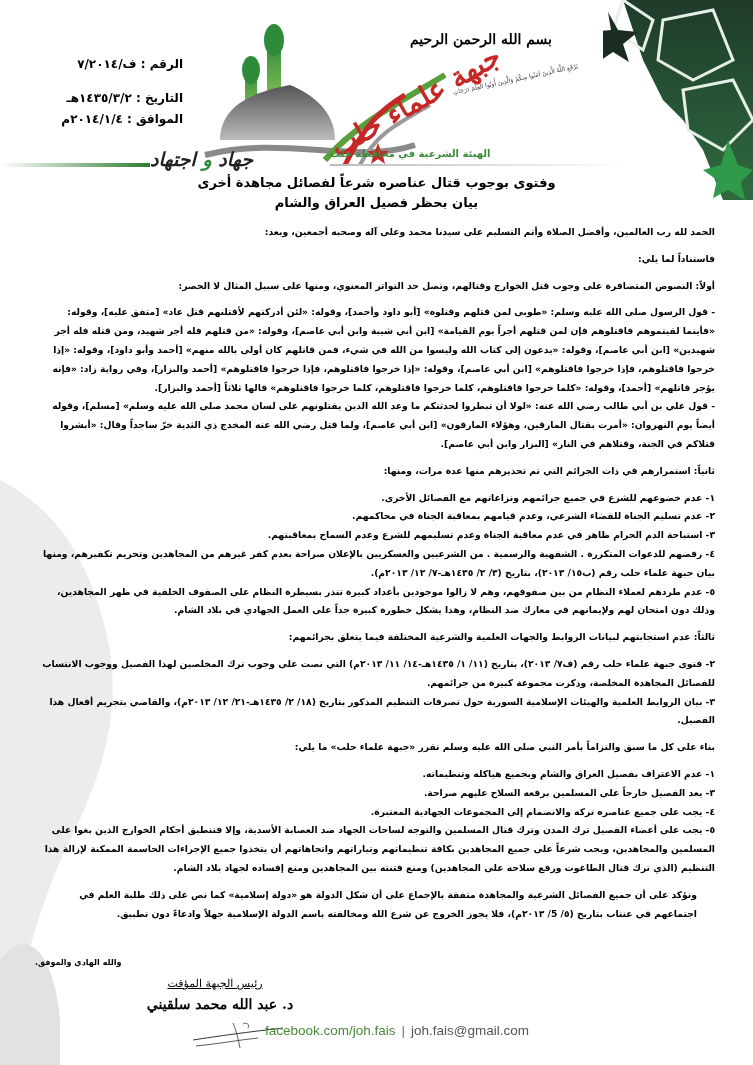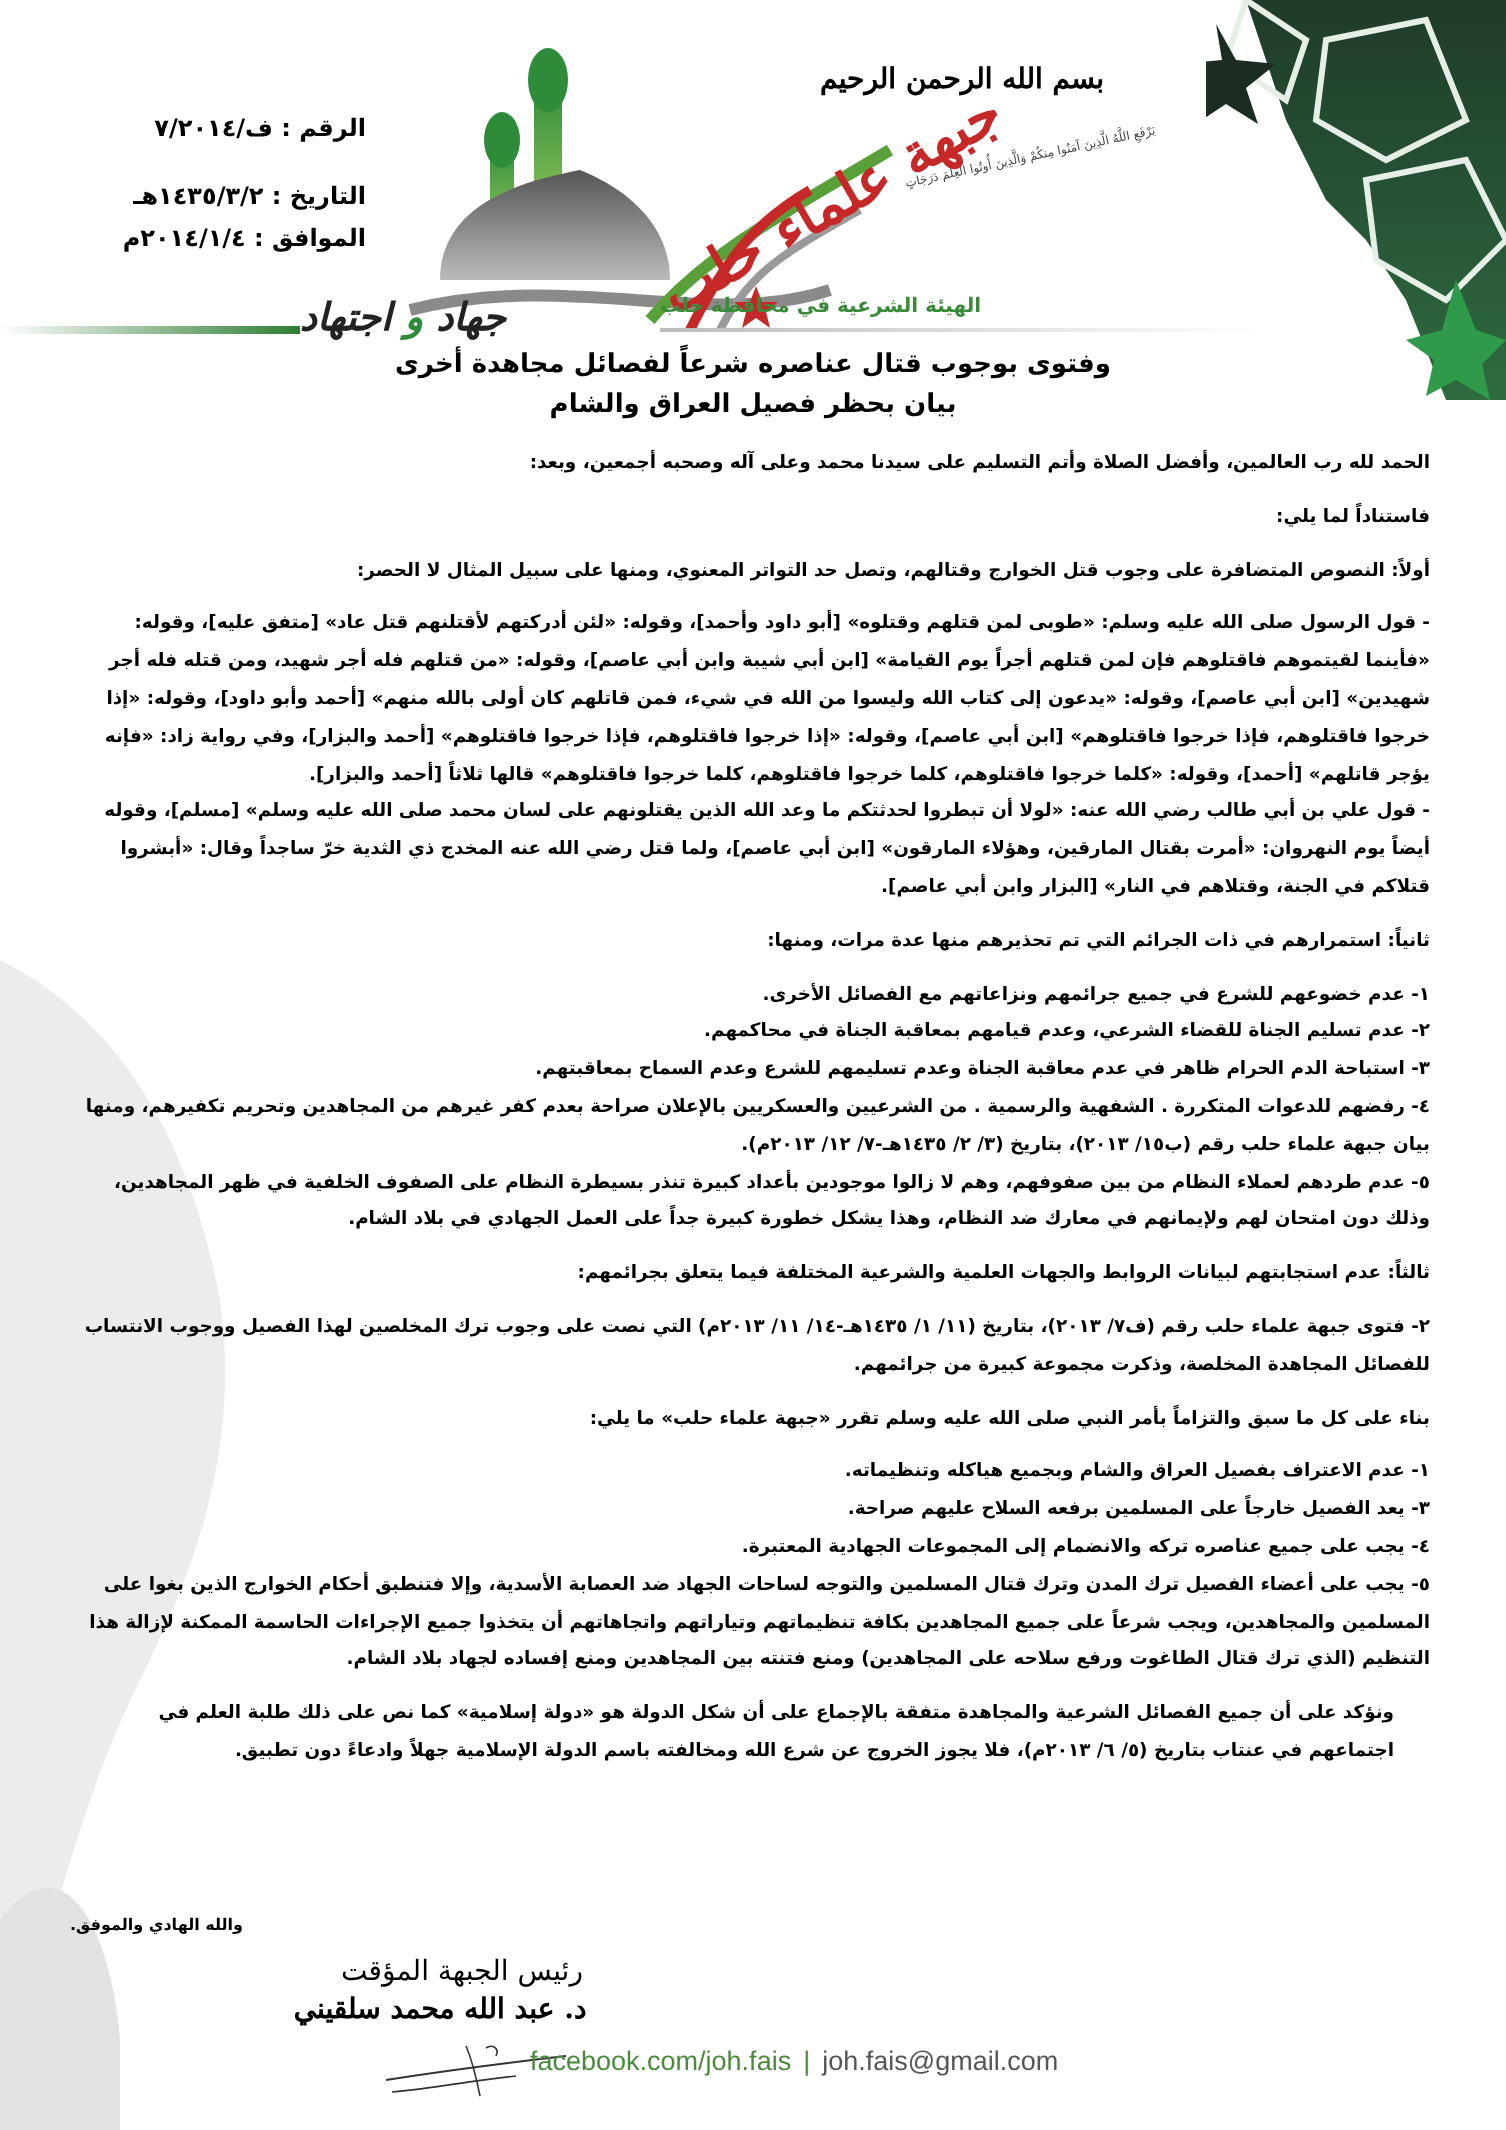--- a/index.html
+++ b/index.html
@@ -33,21 +33,21 @@
 
   #title { left:0; width:753px; top:173px; text-align:center; font-size:13px; font-weight:bold; line-height:20px; }
 
   #body { left:40px; right:38px; top:223px; font-size:9.2px; font-weight:bold; line-height:18.8px; }
   #body p { margin:0; }
   #body .gap { height:8px; }
   #body .ind { padding-right:18px; }
   #body ul, #body ol { list-style:none; margin:0; padding:0; }
 
   #closing { left:0; width:460px; top:958px; font-size:8px; font-weight:bold; text-align:left;margin-left:35px; }
-  #sig-title { left:16px; width:430px; top:977px; font-size:14px; font-family:"DejaVu Serif", serif; text-align:center; }
+  #sig-title { left:0; width:430px; top:977px; font-size:11px; font-family:"DejaVu Serif", serif; text-align:center;text-decoration:underline; }
   #sig-name { left:0; width:440px; top:996px; font-size:14px; font-family:"DejaVu Serif", serif; font-weight:bold; text-align:center; }
   #signature { left:188px; top:1018px; width:100px; height:34px; }
   #contact { left:265px; top:1023px; font-family:"Liberation Sans", sans-serif; font-size:13.5px;text-align:right; }
   #contact .fb { color:#4a8a3a; }
   #contact .sep { color:#4a8a3a; margin:0 6px; }
   #contact .mail { color:#555; }
 </style>
 </head>
 <body>
 
@@ -135,32 +135,33 @@
     <li>٢- عدم تسليم الجناة للقضاء الشرعي، وعدم قيامهم بمعاقبة الجناة في محاكمهم.</li>
     <li>٣- استباحة الدم الحرام ظاهر في عدم معاقبة الجناة وعدم تسليمهم للشرع وعدم السماح بمعاقبتهم.</li>
     <li>٤- رفضهم للدعوات المتكررة . الشفهية والرسمية . من الشرعيين والعسكريين بالإعلان صراحة بعدم كفر غيرهم من المجاهدين وتحريم تكفيرهم، ومنها بيان جبهة علماء حلب رقم (ب١٥/ ٢٠١٣)، بتاريخ (٣/ ٢/ ١٤٣٥هـ-٧/ ١٢/ ٢٠١٣م).</li>
     <li>٥- عدم طردهم لعملاء النظام من بين صفوفهم، وهم لا زالوا موجودين بأعداد كبيرة تنذر بسيطرة النظام على الصفوف الخلفية في ظهر المجاهدين، وذلك دون امتحان لهم ولإيمانهم في معارك ضد النظام، وهذا يشكل خطورة كبيرة جداً على العمل الجهادي في بلاد الشام.</li>
   </ul>
   <div class="gap"></div>
   <p>ثالثاً: عدم استجابتهم لبيانات الروابط والجهات العلمية والشرعية المختلفة فيما يتعلق بجرائمهم:</p>
   <div class="gap"></div>
   <ul>
     <li>٢- فتوى جبهة علماء حلب رقم (ف٧/ ٢٠١٣)، بتاريخ (١١/ ١/ ١٤٣٥هـ-١٤/ ١١/ ٢٠١٣م) التي نصت على وجوب ترك المخلصين لهذا الفصيل ووجوب الانتساب للفصائل المجاهدة المخلصة، وذكرت مجموعة كبيرة من جرائمهم.</li>
+    <li>٣- بيان الروابط العلمية والهيئات الإسلامية السورية حول تصرفات التنظيم المذكور بتاريخ (١٨/ ٢/ ١٤٣٥هـ-٢١/ ١٢/ ٢٠١٣م)، والقاضي بتجريم أفعال هذا الفصيل.</li>
   </ul>
   <div class="gap"></div>
   <p>بناء على كل ما سبق والتزاماً بأمر النبي صلى الله عليه وسلم تقرر «جبهة علماء حلب» ما يلي:</p>
   <div class="gap"></div>
   <ul>
     <li>١- عدم الاعتراف بفصيل العراق والشام وبجميع هياكله وتنظيماته.</li>
     <li>٣- يعد الفصيل خارجاً على المسلمين برفعه السلاح عليهم صراحة.</li>
     <li>٤- يجب على جميع عناصره تركه والانضمام إلى المجموعات الجهادية المعتبرة.</li>
     <li>٥- يجب على أعضاء الفصيل ترك المدن وترك قتال المسلمين والتوجه لساحات الجهاد ضد العصابة الأسدية، وإلا فتنطبق أحكام الخوارج الذين بغوا على المسلمين والمجاهدين، ويجب شرعاً على جميع المجاهدين بكافة تنظيماتهم وتياراتهم واتجاهاتهم أن يتخذوا جميع الإجراءات الحاسمة الممكنة لإزالة هذا التنظيم (الذي ترك قتال الطاغوت ورفع سلاحه على المجاهدين) ومنع فتنته بين المجاهدين ومنع إفساده لجهاد بلاد الشام.</li>
   </ul>
   <div class="gap"></div>
-  <p class="ind">ونؤكد على أن جميع الفصائل الشرعية والمجاهدة متفقة بالإجماع على أن شكل الدولة هو «دولة إسلامية» كما نص على ذلك طلبة العلم في اجتماعهم في عنتاب بتاريخ (٥/ ٦/ ٢٠١٣م)، فلا يجوز الخروج عن شرع الله ومخالفته باسم الدولة الإسلامية جهلاً وادعاءً دون تطبيق.</p>
+  <p class="ind">ونؤكد على أن جميع الفصائل الشرعية والمجاهدة متفقة بالإجماع على أن شكل الدولة هو «دولة إسلامية» كما نص على ذلك طلبة العلم في اجتماعهم في عنتاب بتاريخ (٥/ 5/ ٢٠١٣م)، فلا يجوز الخروج عن شرع الله ومخالفته باسم الدولة الإسلامية جهلاً وادعاءً دون تطبيق.</p>
 </div>
 
 <div id="closing" class="abs rtl">والله الهادي والموفق.</div>
 <div id="sig-title" class="abs">رئيس الجبهة المؤقت</div>
 <div id="sig-name" class="abs">د. عبد الله محمد سلقيني</div>
 <svg id="signature" class="abs" viewBox="0 0 100 34">
   <path d="M5,22 C30,18 60,14 95,10" stroke="#333" stroke-width="1" fill="none"></path>
   <path d="M8,28 C30,26 50,22 70,20" stroke="#333" stroke-width="0.8" fill="none"></path>
   <path d="M45,5 C48,12 50,20 52,30" stroke="#333" stroke-width="0.8" fill="none"></path>
   <path d="M55,6 C58,4 62,6 60,10" stroke="#333" stroke-width="0.8" fill="none"></path>

